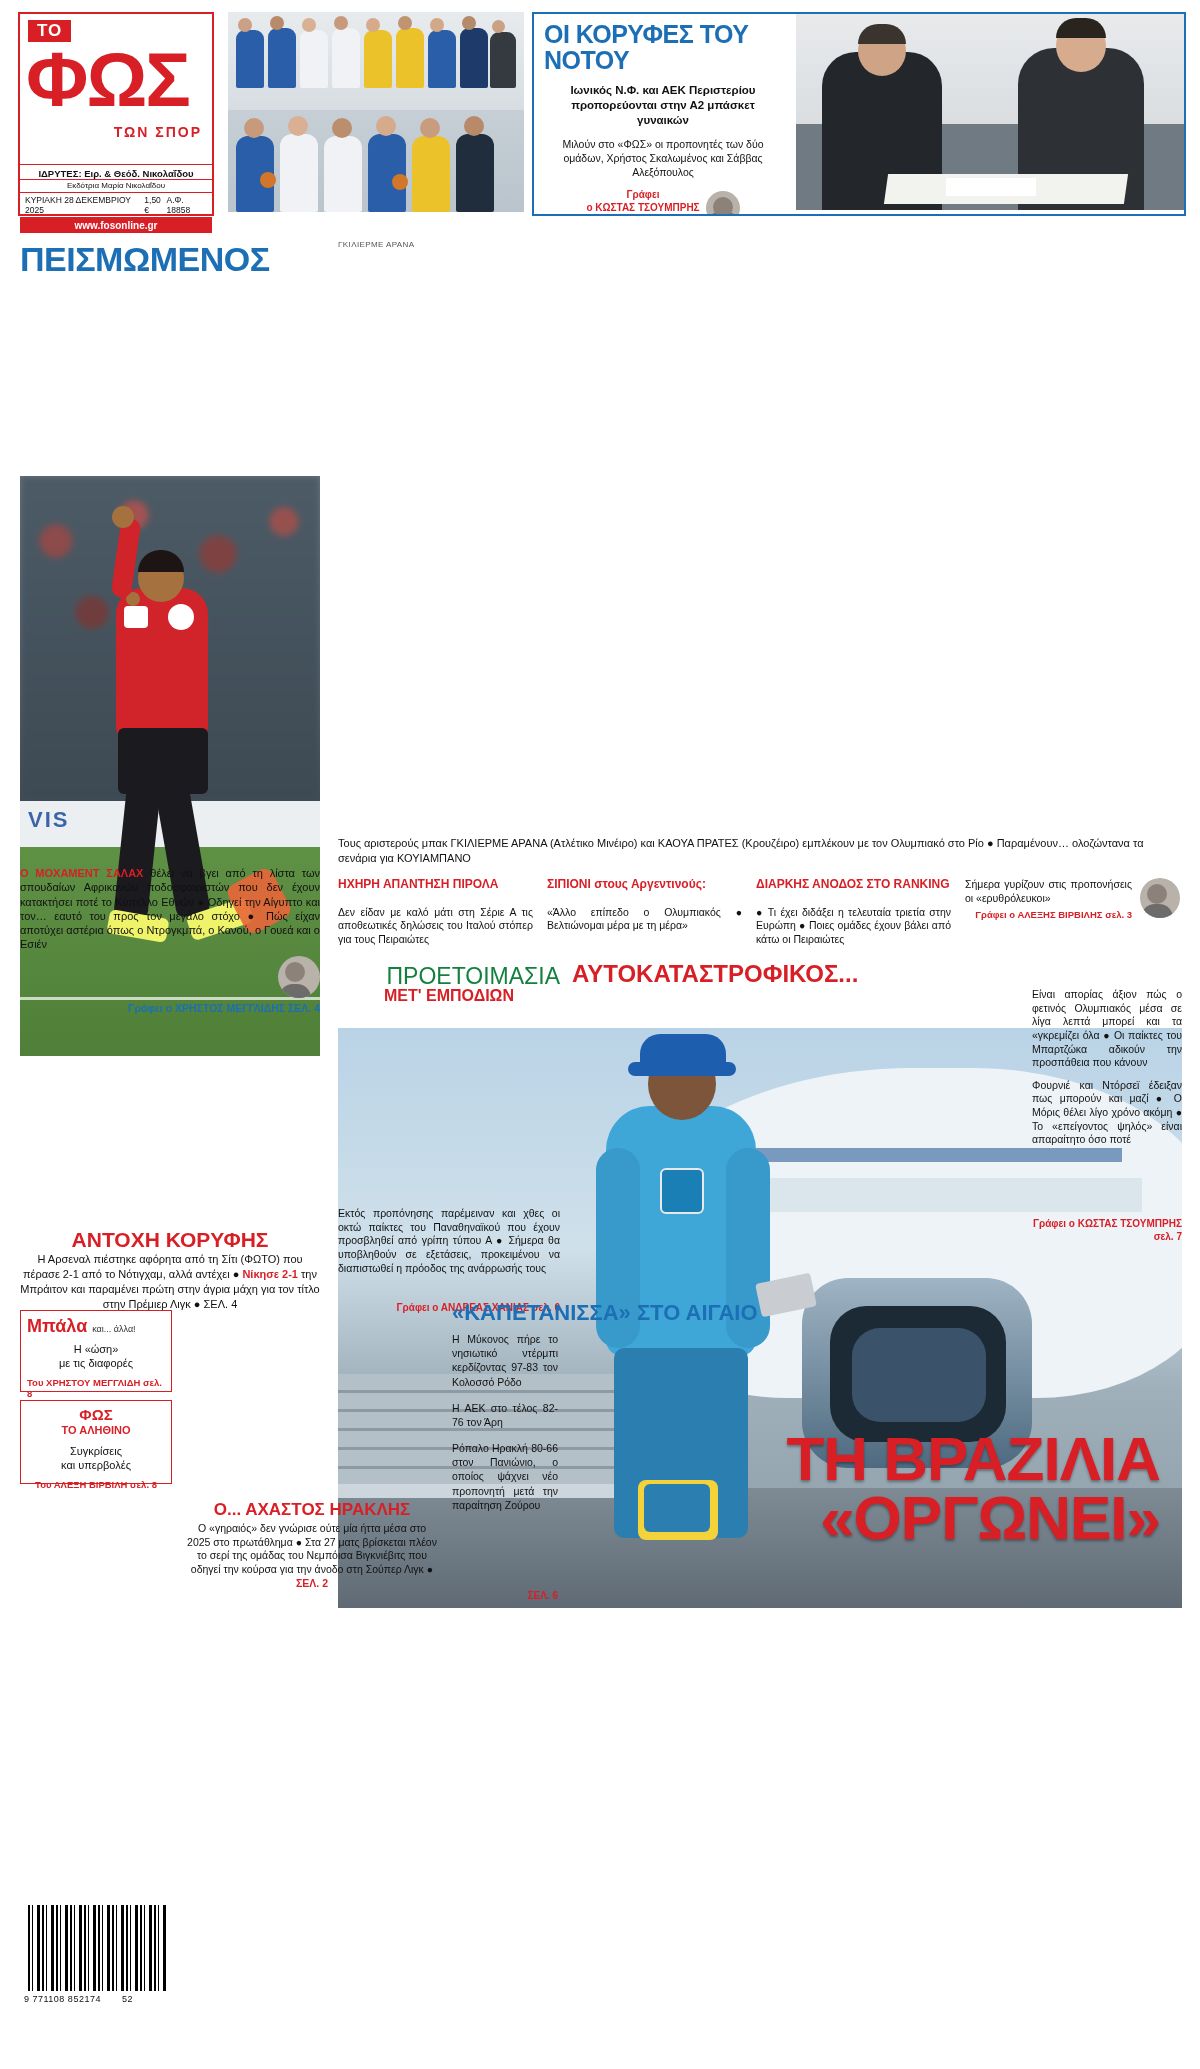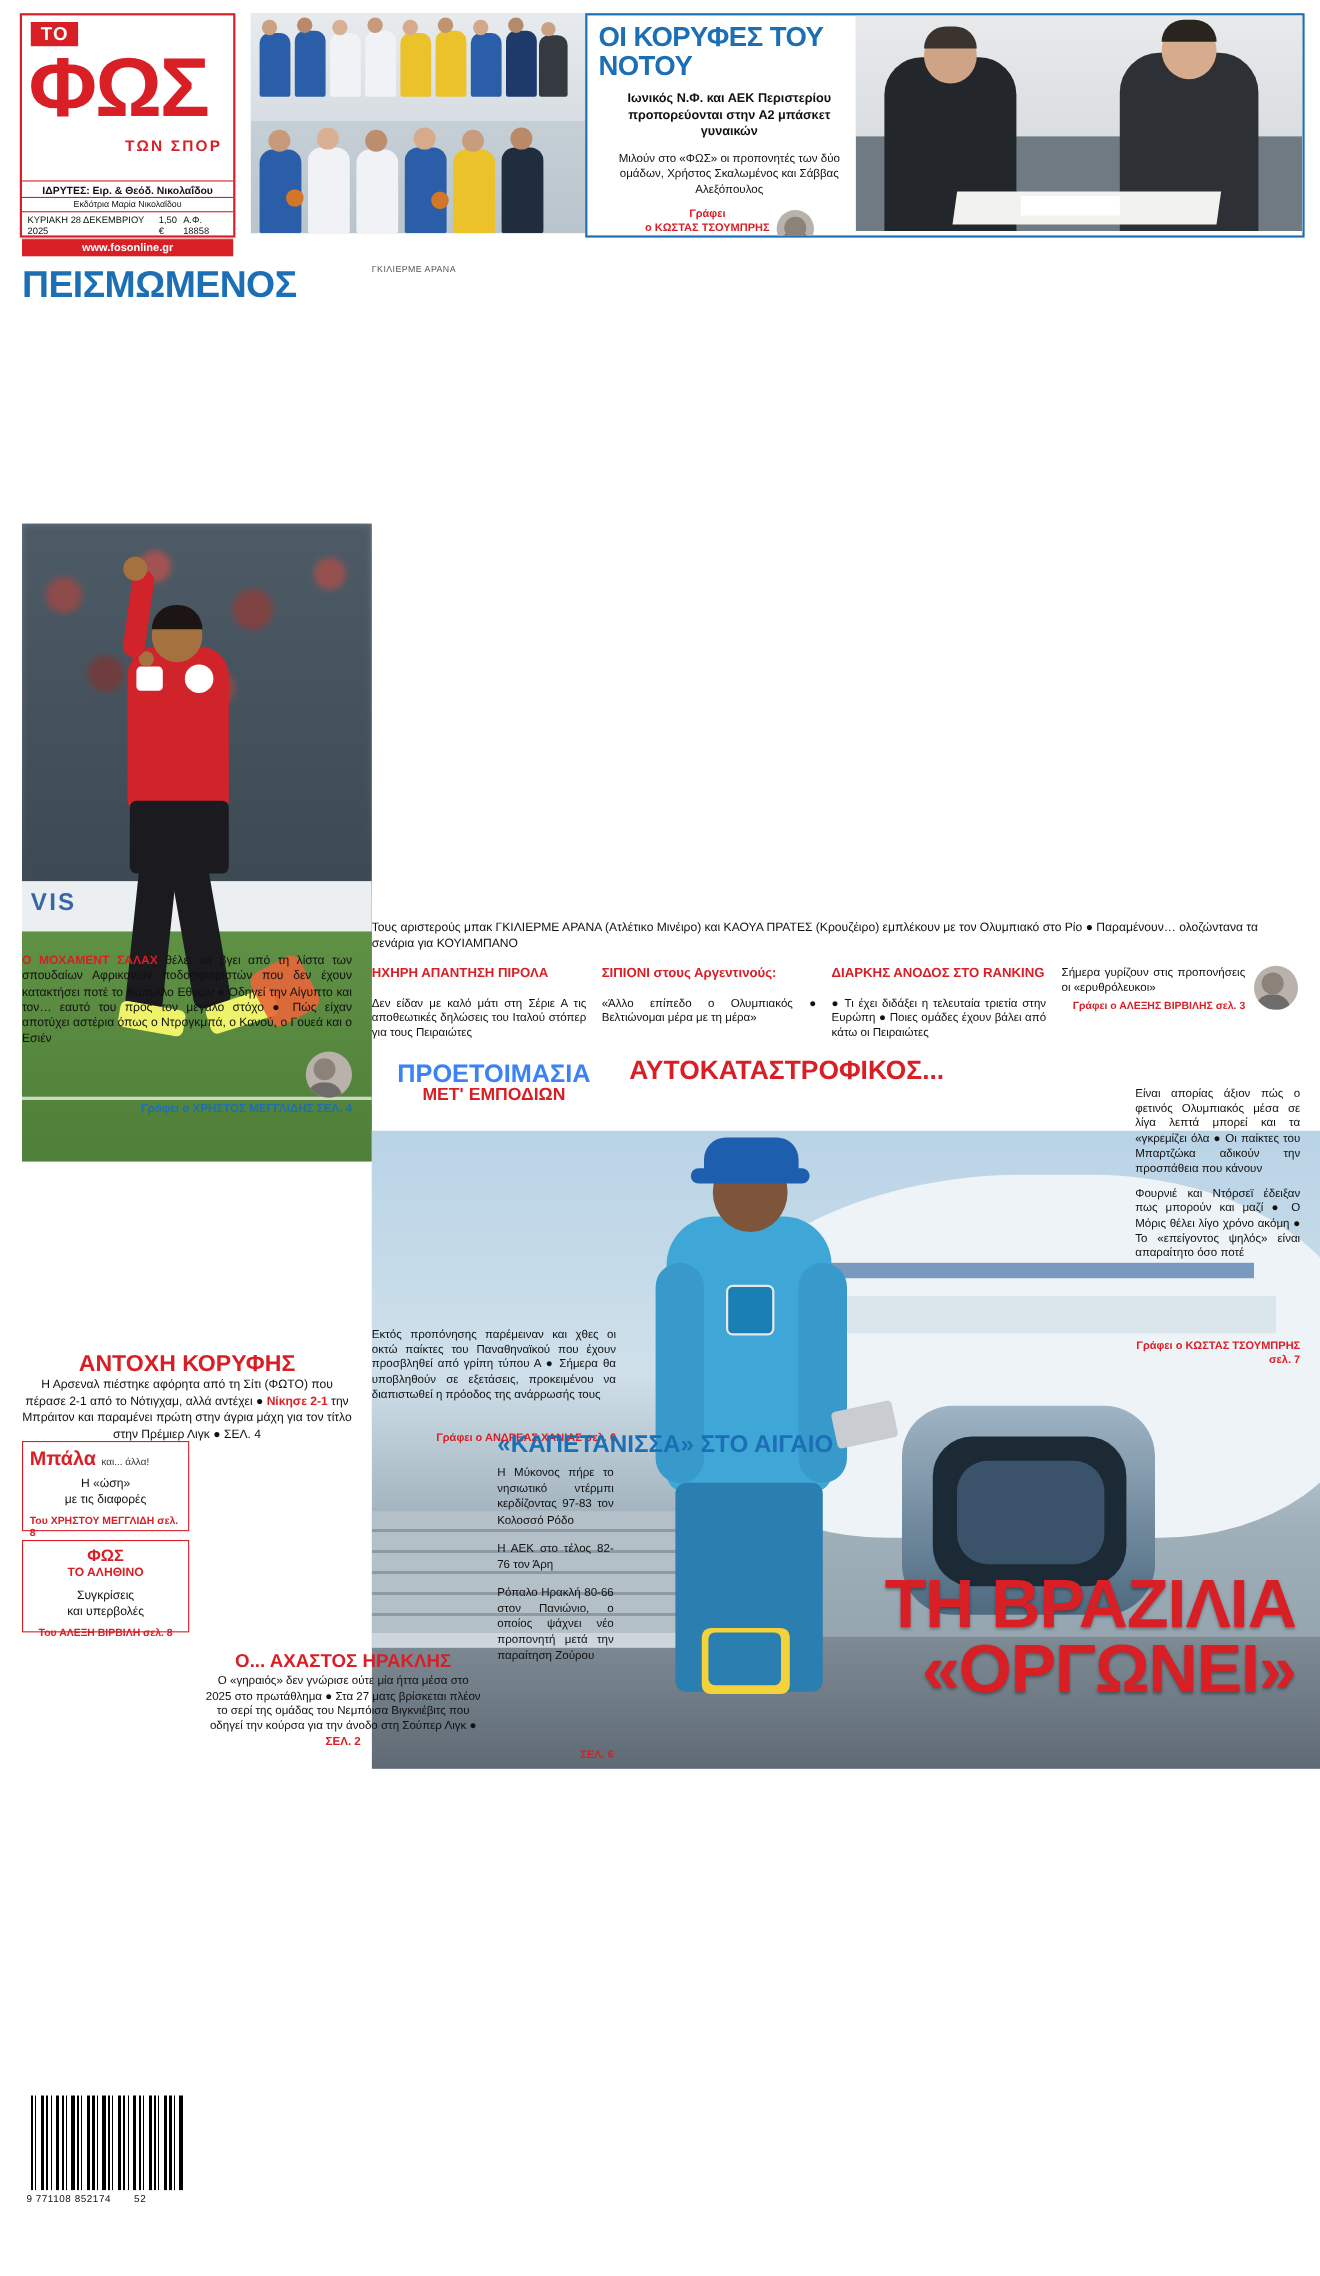--- a/index.html
+++ b/index.html
@@ -9,21 +9,21 @@
     font-family:"Liberation Sans", sans-serif;
     color:#111;
     position:relative;
     overflow:hidden;
   }
   .page{position:relative;width:1200px;height:2069px;}
 
   
   .abs{position:absolute;}
   .red{color:#d81f26;}
-  .photo{background:#c9d2d8;overflow:hidden;position:relative;padding-left:18px;}
+  .photo{background:#c9d2d8;overflow:hidden;position:relative;}
 
   
   #masthead{left:18px;top:12px;width:192px;height:200px;border:2px solid #d81f26;background:#fff;}
   #mh-top{height:150px;position:relative;border-bottom:1px solid #d81f26;}
   #mh-to{position:absolute;left:8px;top:6px;background:#d81f26;color:#fff;font-weight:bold;font-size:17px;
     padding:1px 9px;letter-spacing:1px;}
   #mh-fos{position:absolute;left:6px;top:28px;font-size:76px;font-weight:bold;color:#d81f26;letter-spacing:-2px;line-height:1;}
   #mh-ton{position:absolute;right:10px;top:110px;font-size:14px;font-weight:bold;color:#d81f26;letter-spacing:2px;}
   #mh-founders{font-size:9.5px;font-weight:bold;text-align:center;padding:3px 2px 0;border-bottom:1px solid #d81f26;}
   #mh-editor{font-size:8px;text-align:center;padding:1px 2px 2px;border-bottom:1px solid #d81f26;}
@@ -62,21 +62,21 @@
   #main-cols .ttl{font-size:12px;font-weight:bold;color:#d81f26;line-height:1.15;margin-bottom:14px;}
   #main-cols .txt{font-size:10.5px;line-height:1.3;text-align:justify;}
   #main-cols .col.last{width:215px;display:flex;gap:8px;}
   #main-cols .col.last .t{flex:1;}
   #main-cols .a{font-size:9.5px;color:#d81f26;font-weight:bold;text-align:right;margin-top:4px;}
   #arsenal-title{left:20px;top:1228px;width:300px;text-align:center;font-size:21px;font-weight:bold;color:#d81f26;}
   #arsenal-body{left:20px;top:1252px;width:300px;font-size:11px;line-height:1.35;text-align:center;}
   #arsenal-body b{color:#d81f26;}
 
   #prep-title{left:338px;top:965px;width:222px;text-align:center;line-height:1.0;}
-  #prep-title .l1{font-size:23px;font-weight:bold;color:#3b82f6;}
+  #prep-title .l1{font-size:23px;font-weight:normal;color:#15803d;text-align:right;}
   #prep-title .l2{font-size:16px;font-weight:bold;color:#d81f26;}
   #prep-body{left:338px;top:1207px;width:222px;font-size:10.5px;line-height:1.3;text-align:justify;}
   #prep-author{left:338px;top:1258px;width:222px;font-size:10px;color:#d81f26;font-weight:bold;text-align:right;margin-top:44px;}
 
   #auto-title{left:572px;top:960px;width:610px;font-size:24px;font-weight:bold;color:#d81f26;}
   #auto-col{left:1032px;top:988px;width:150px;font-size:10.5px;line-height:1.3;text-align:justify;}
   #auto-col p{margin:0 0 9px 0;}
   #auto-author{left:1032px;top:1218px;width:150px;font-size:10px;color:#d81f26;font-weight:bold;text-align:right;line-height:1.25;}
 
   

